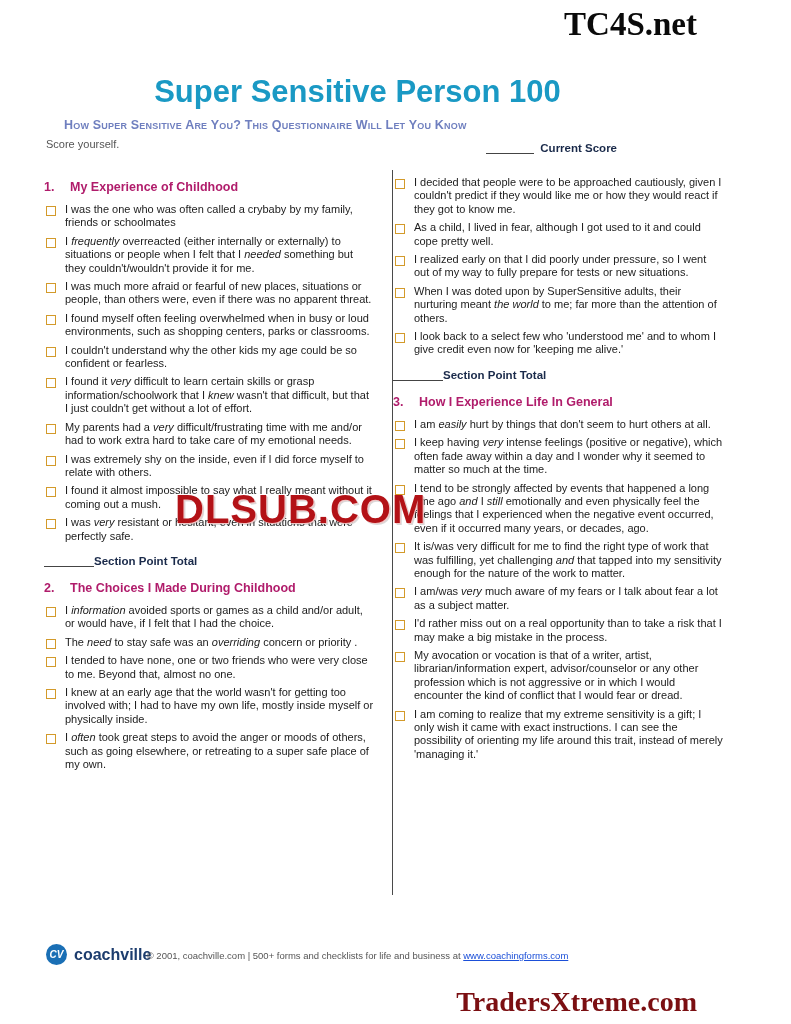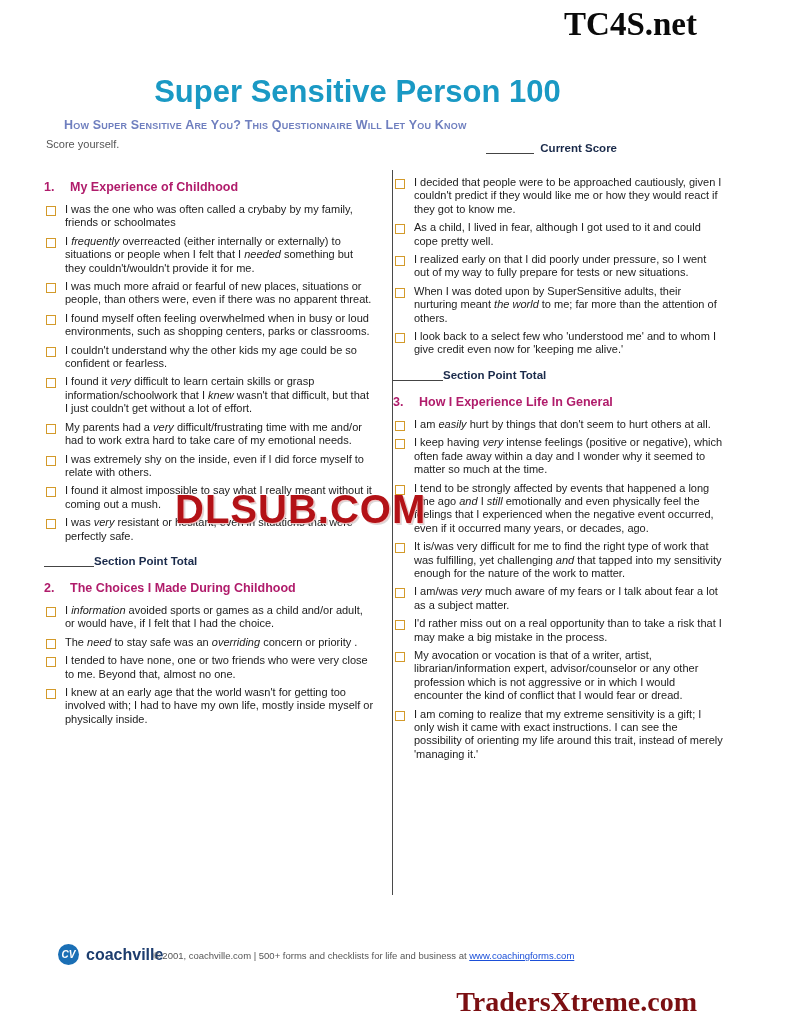--- a/index.html
+++ b/index.html
@@ -173,21 +173,21 @@
     display: inline-block;
     border-bottom: 1px solid #444;
     width: 50px;
     height: 12px;
     vertical-align: bottom;
   }
 
   
   .footer {
     position: absolute;
-    left: 12px; right: 0;
+    left: 0; right: 0;
     bottom: 46px;
     height: 34px;
     padding-left: 25px;
   }
   .footer-logo {
     position: absolute;
     left: 46px;
     top: 0;
     display: flex;
     align-items: center;
@@ -306,20 +306,24 @@
           <span class="itxt">The <i>need</i> to stay safe was an <i>overriding</i> concern or priority .</span>
         </li>
       <li>
           <span class="cbox"></span>
           <span class="itxt">I tended to have none, one or two friends who were very close to me. Beyond that, almost no one.</span>
         </li>
       <li>
           <span class="cbox"></span>
           <span class="itxt">I knew at an early age that the world wasn't for getting too involved with; I had to have my own life, mostly inside myself or physically inside.</span>
         </li>
+      <li>
+          <span class="cbox"></span>
+          <span class="itxt">I <i>often</i> took great steps to avoid the anger or moods of others, such as going elsewhere, or retreating to a super safe place of my own.</span>
+        </li>
     </ul>
   </div>
 
   <div class="col col-right">
     <ul class="items">
       <li>
           <span class="cbox"></span>
           <span class="itxt">I decided that people were to be approached cautiously, given I couldn't predict if they would like me or how they would react if they got to know me.</span>
         </li>
       <li>

